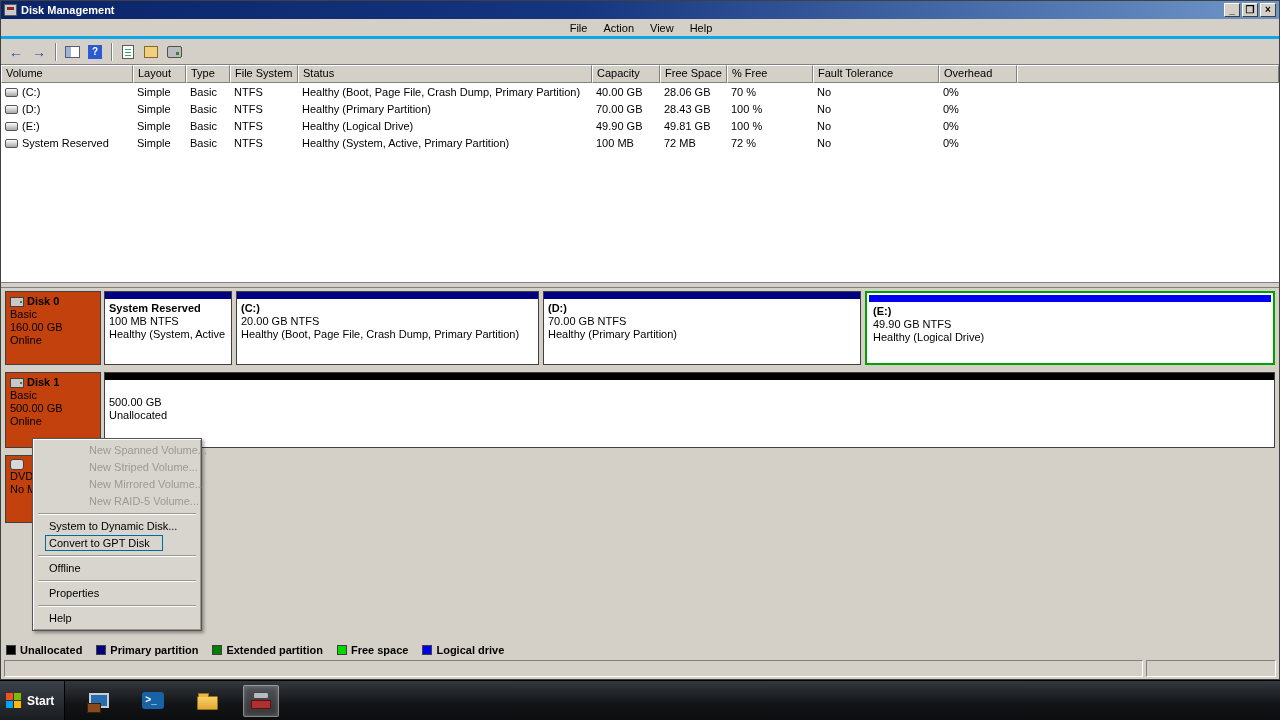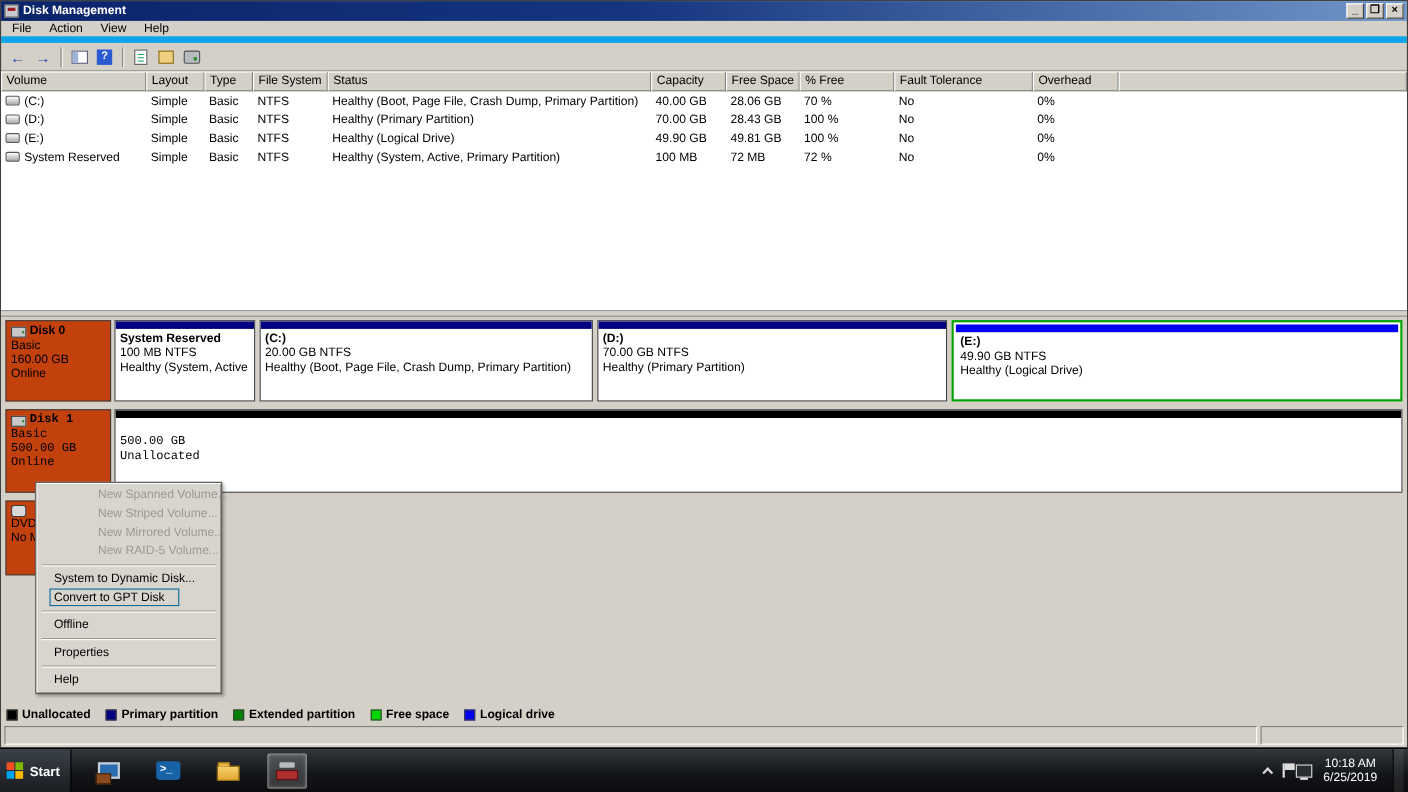--- a/index.html
+++ b/index.html
@@ -9,21 +9,21 @@
 
   
   .window { position:absolute; top:0; left:0; right:0; bottom:40px; background:#d4d0c8; display:flex; flex-direction:column; border:1px solid #404040; }
 
   .titlebar { height:18px; background:linear-gradient(to right,#0a246a 0%,#15357f 45%,#6f96c8 100%); display:flex; align-items:center; padding:0 3px; color:#fff; flex:0 0 auto; }
   .app-icon { width:13px; height:12px; background:#c8ccd2; border:1px solid #5a5a5a; margin-right:4px; position:relative; }
   .app-icon::after { content:""; position:absolute; left:2px; top:2px; width:7px; height:3px; background:#a02020; }
   .title-text { font-weight:bold; font-size:11px; flex:1; }
   .win-btn { width:16px; height:14px; margin-left:2px; background:#d4d0c8; border:1px solid; border-color:#fff #404040 #404040 #fff; color:#000; font-size:10px; line-height:11px; text-align:center; font-weight:bold; }
 
-  .menubar { height:20px; display:flex; align-items:center; padding-left:2px; border-bottom:6px solid #0ea5e9; flex:0 0 auto; }
+  .menubar { height:20px; display:flex; align-items:center; padding-left:2px; border-bottom:3px solid #0ea5e9; flex:0 0 auto;justify-content:center; }
   .menu-item { padding:2px 8px; }
 
   .toolbar { height:26px; display:flex; align-items:center; padding-left:4px; border-bottom:1px solid #808080; flex:0 0 auto; }
   .tool-btn { width:22px; height:20px; display:flex; align-items:center; justify-content:center; margin-right:1px; }
   .tool-sep { width:2px; height:18px; border-left:1px solid #808080; border-right:1px solid #fff; margin:0 4px; }
   .arrow-ico { color:#1b3fae; font-weight:bold; font-size:14px; }
   .tree-ico { width:15px; height:12px; border:1px solid #5a5a7a; background:#fff; position:relative; }
   .tree-ico::before { content:""; position:absolute; left:0; top:0; bottom:0; width:5px; background:#9db4d8; }
   .help-ico { width:14px; height:14px; background:#2a5ad0; color:#fff; font-weight:bold; font-size:10px; text-align:center; line-height:14px; }
   .page-ico { width:12px; height:14px; background:#fff; border:1px solid #5a5a5a; position:relative; }
@@ -55,21 +55,21 @@
   .part { background:#fff; border:1px solid #404040; overflow:hidden; line-height:13px; }
   .part .strip { height:7px; }
   .part .pt { font-weight:bold; padding:3px 4px 0 4px; white-space:nowrap; overflow:hidden; }
   .part .pl { padding:0 4px; white-space:nowrap; overflow:hidden; }
   .p-sysres { width:128px; flex:0 0 auto; }
   .p-c { width:303px; flex:0 0 auto; }
   .p-d { width:318px; flex:0 0 auto; }
   .p-e { flex:1 1 auto; }
   .part.selected { border:2px solid #00a000; padding:2px; }
   .row-d0 { height:76px; } .row-d0 .disk-head, .row-d0 .part { height:74px; }
-  .row-d1 { height:78px;font-family:Liberation Mono, monospace; } .row-d1 .disk-head, .row-d1 .part { height:76px; }
+  .row-d1 { height:78px; } .row-d1 .disk-head, .row-d1 .part { height:76px; }
   .p-unalloc { flex:1 1 auto; }
   .p-unalloc .gap { height:16px; }
   .row-cd { height:70px; } .row-cd .disk-head { height:68px; }
 
   
   .ctx { position:absolute; left:32px; top:438px; width:170px; background:#d8d5ce; border:1px solid #555; box-shadow:inset 1px 1px 0 #fff, inset -1px -1px 0 #9a978f, 2px 2px 3px rgba(0,0,0,.35); padding:3px 2px; z-index:50; }
   .ctx-item { height:17px; line-height:17px; padding-left:14px; white-space:nowrap; }
   .ctx-item.disabled { color:#9a9a92;margin-left:40px; }
   .ctx-sep { border-top:1px solid #9a9791; border-bottom:1px solid #fff; margin:3px 3px; }
   .annot { display:inline-block; border:1px solid #0369a1; min-width:118px; padding:0 3px; margin-left:-4px; line-height:14px; }
@@ -366,25 +366,15 @@
       <span class="task-btn">
           <span class="ico-folder"></span>
         </span>
       <span class="task-btn active">
           <span class="ico-dm">
             <span class="dm-disk"></span>
             <span class="dm-box"></span>
           </span>
         </span>
     </div>
-    <div class="tray">
-      <span class="chev-up"></span>
-      <span class="flag-ico"></span>
-      <span class="net-ico"></span>
-      <span class="clock">
-        <div>10:18 AM</div>
-        <div>6/25/2019</div>
-      </span>
-      <span class="show-desktop"></span>
-    </div>
   </div>
 
 </div>
 
 </body></html>

